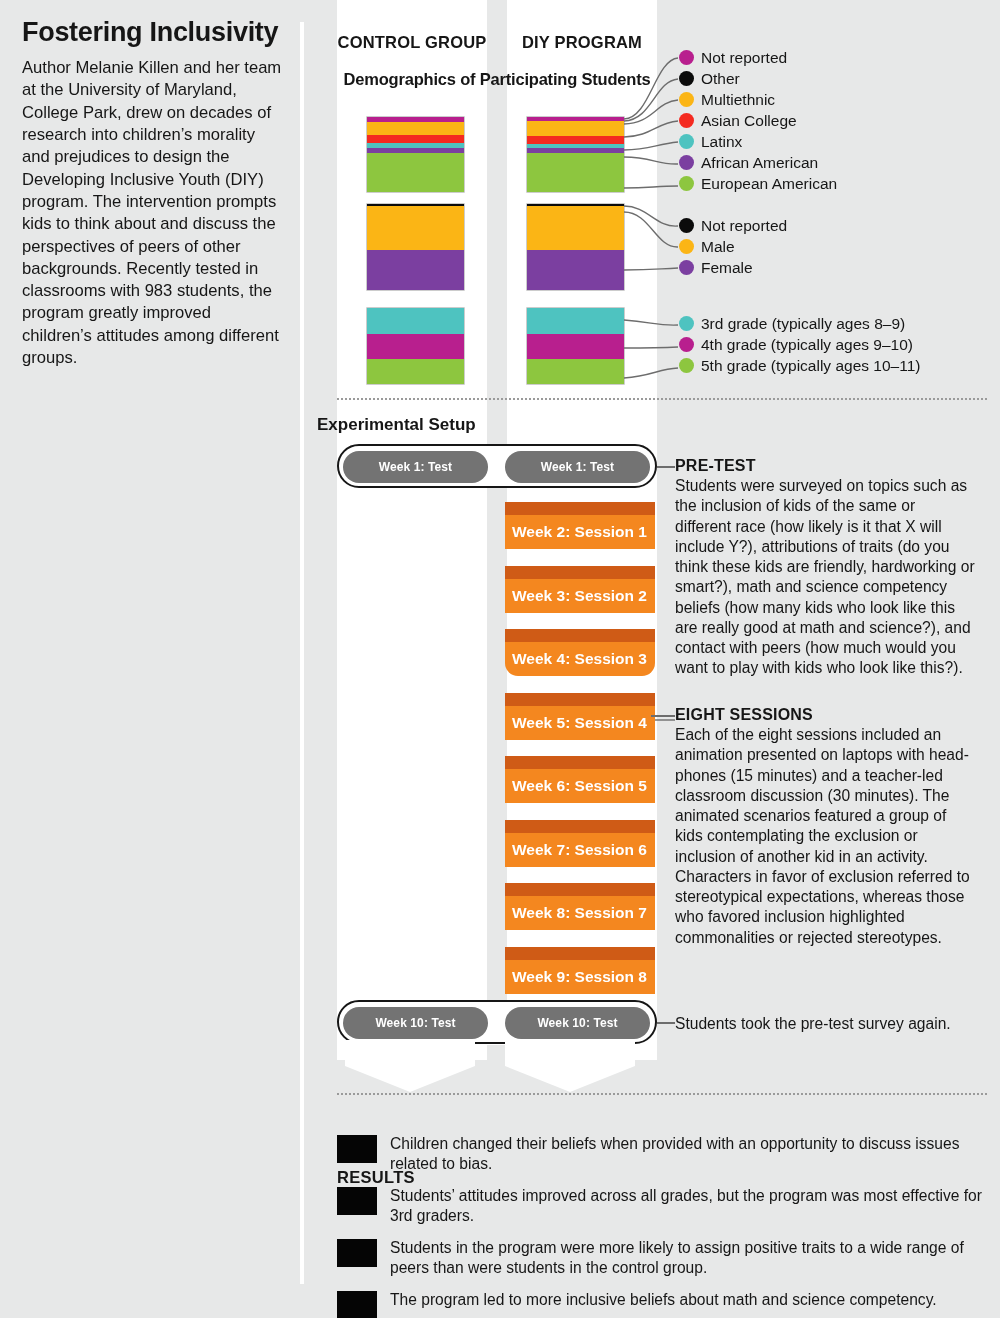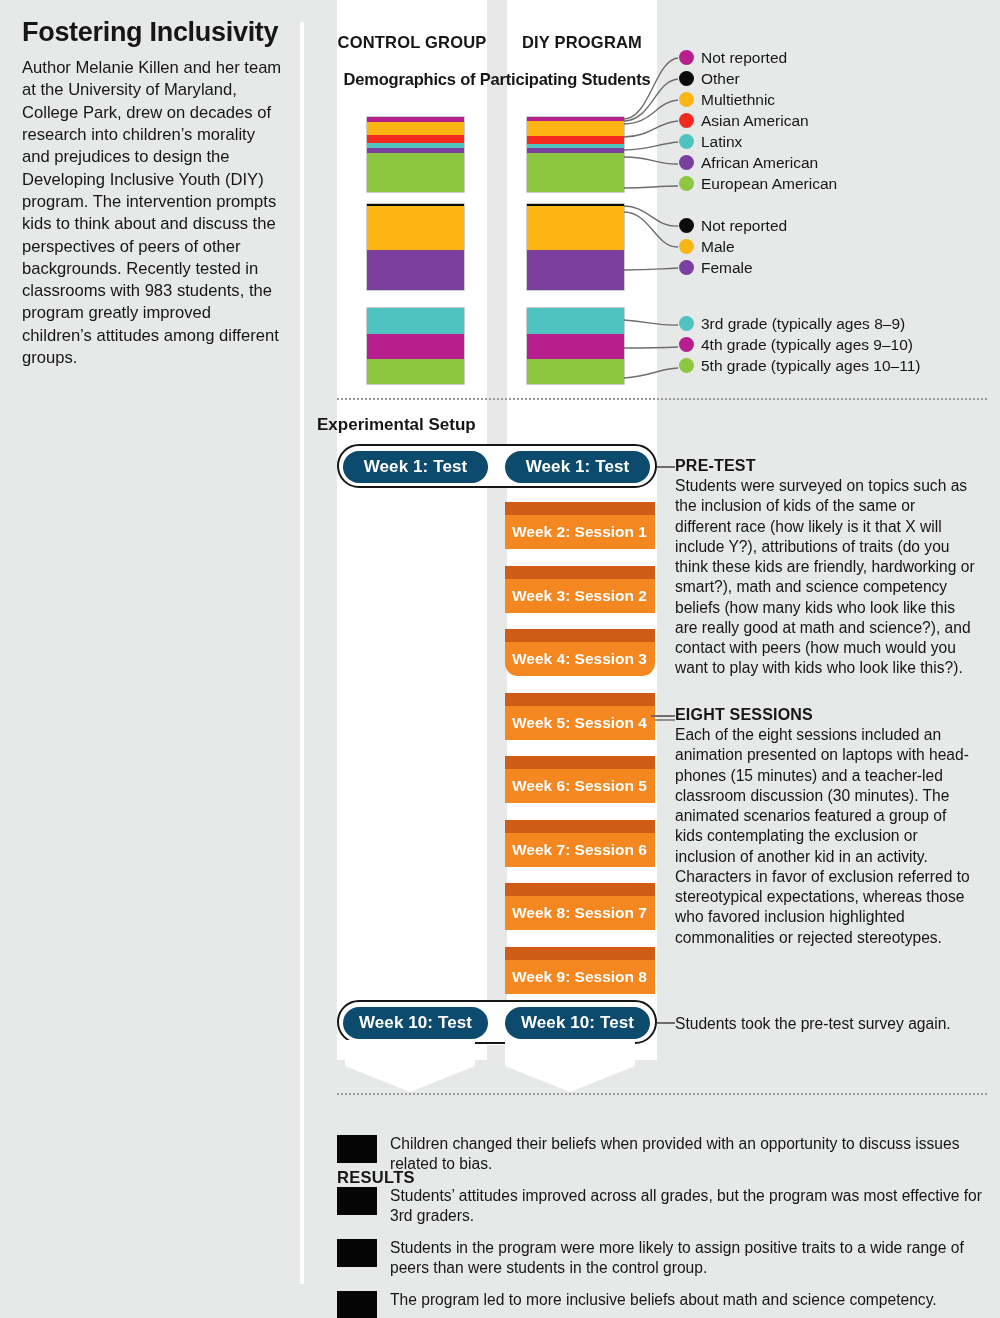--- a/index.html
+++ b/index.html
@@ -73,23 +73,23 @@
   
   .test-row{
     position:absolute;left:337px;width:320px;height:44px;
     border:2.5px solid #161616;border-radius:26px;background:#ffffff;
     box-sizing:border-box;
   }
   #test-row-pre{top:444px;}
   #test-row-post{top:1000px;}
   .test-pill{
     position:absolute;top:5px;height:32px;width:145px;
-    background:#0c4a6e;border-radius:17px;color:#ffffff;
+    background:#737373;border-radius:17px;color:#ffffff;
     display:flex;align-items:center;justify-content:center;
-    font-size:17px;font-weight:bold;letter-spacing:0.1px;
+    font-size:12px;font-weight:bold;letter-spacing:0.1px;
   }
   .pill-left{left:4px;}
   .pill-right{left:166px;}
 
   
   .session-box{
     position:absolute;left:505px;width:150px;height:47px;
     background:#f4871f;color:#ffffff;
     font-size:15.5px;font-weight:bold;
     display:flex;align-items:flex-end;padding-bottom:8px;box-sizing:border-box;
@@ -214,21 +214,21 @@
       <div class="legend-row">
         <span class="legend-dot" style="background: rgb(11, 11, 11);"></span>
         <span class="legend-label">Other</span>
       </div>
       <div class="legend-row">
         <span class="legend-dot" style="background: rgb(251, 181, 21);"></span>
         <span class="legend-label">Multiethnic</span>
       </div>
       <div class="legend-row">
         <span class="legend-dot" style="background: rgb(244, 42, 32);"></span>
-        <span class="legend-label">Asian American</span>
+        <span class="legend-label">Asian College</span>
       </div>
       <div class="legend-row">
         <span class="legend-dot" style="background: rgb(78, 195, 192);"></span>
         <span class="legend-label">Latinx</span>
       </div>
       <div class="legend-row">
         <span class="legend-dot" style="background: rgb(123, 63, 160);"></span>
         <span class="legend-label">African American</span>
       </div>
       <div class="legend-row">

